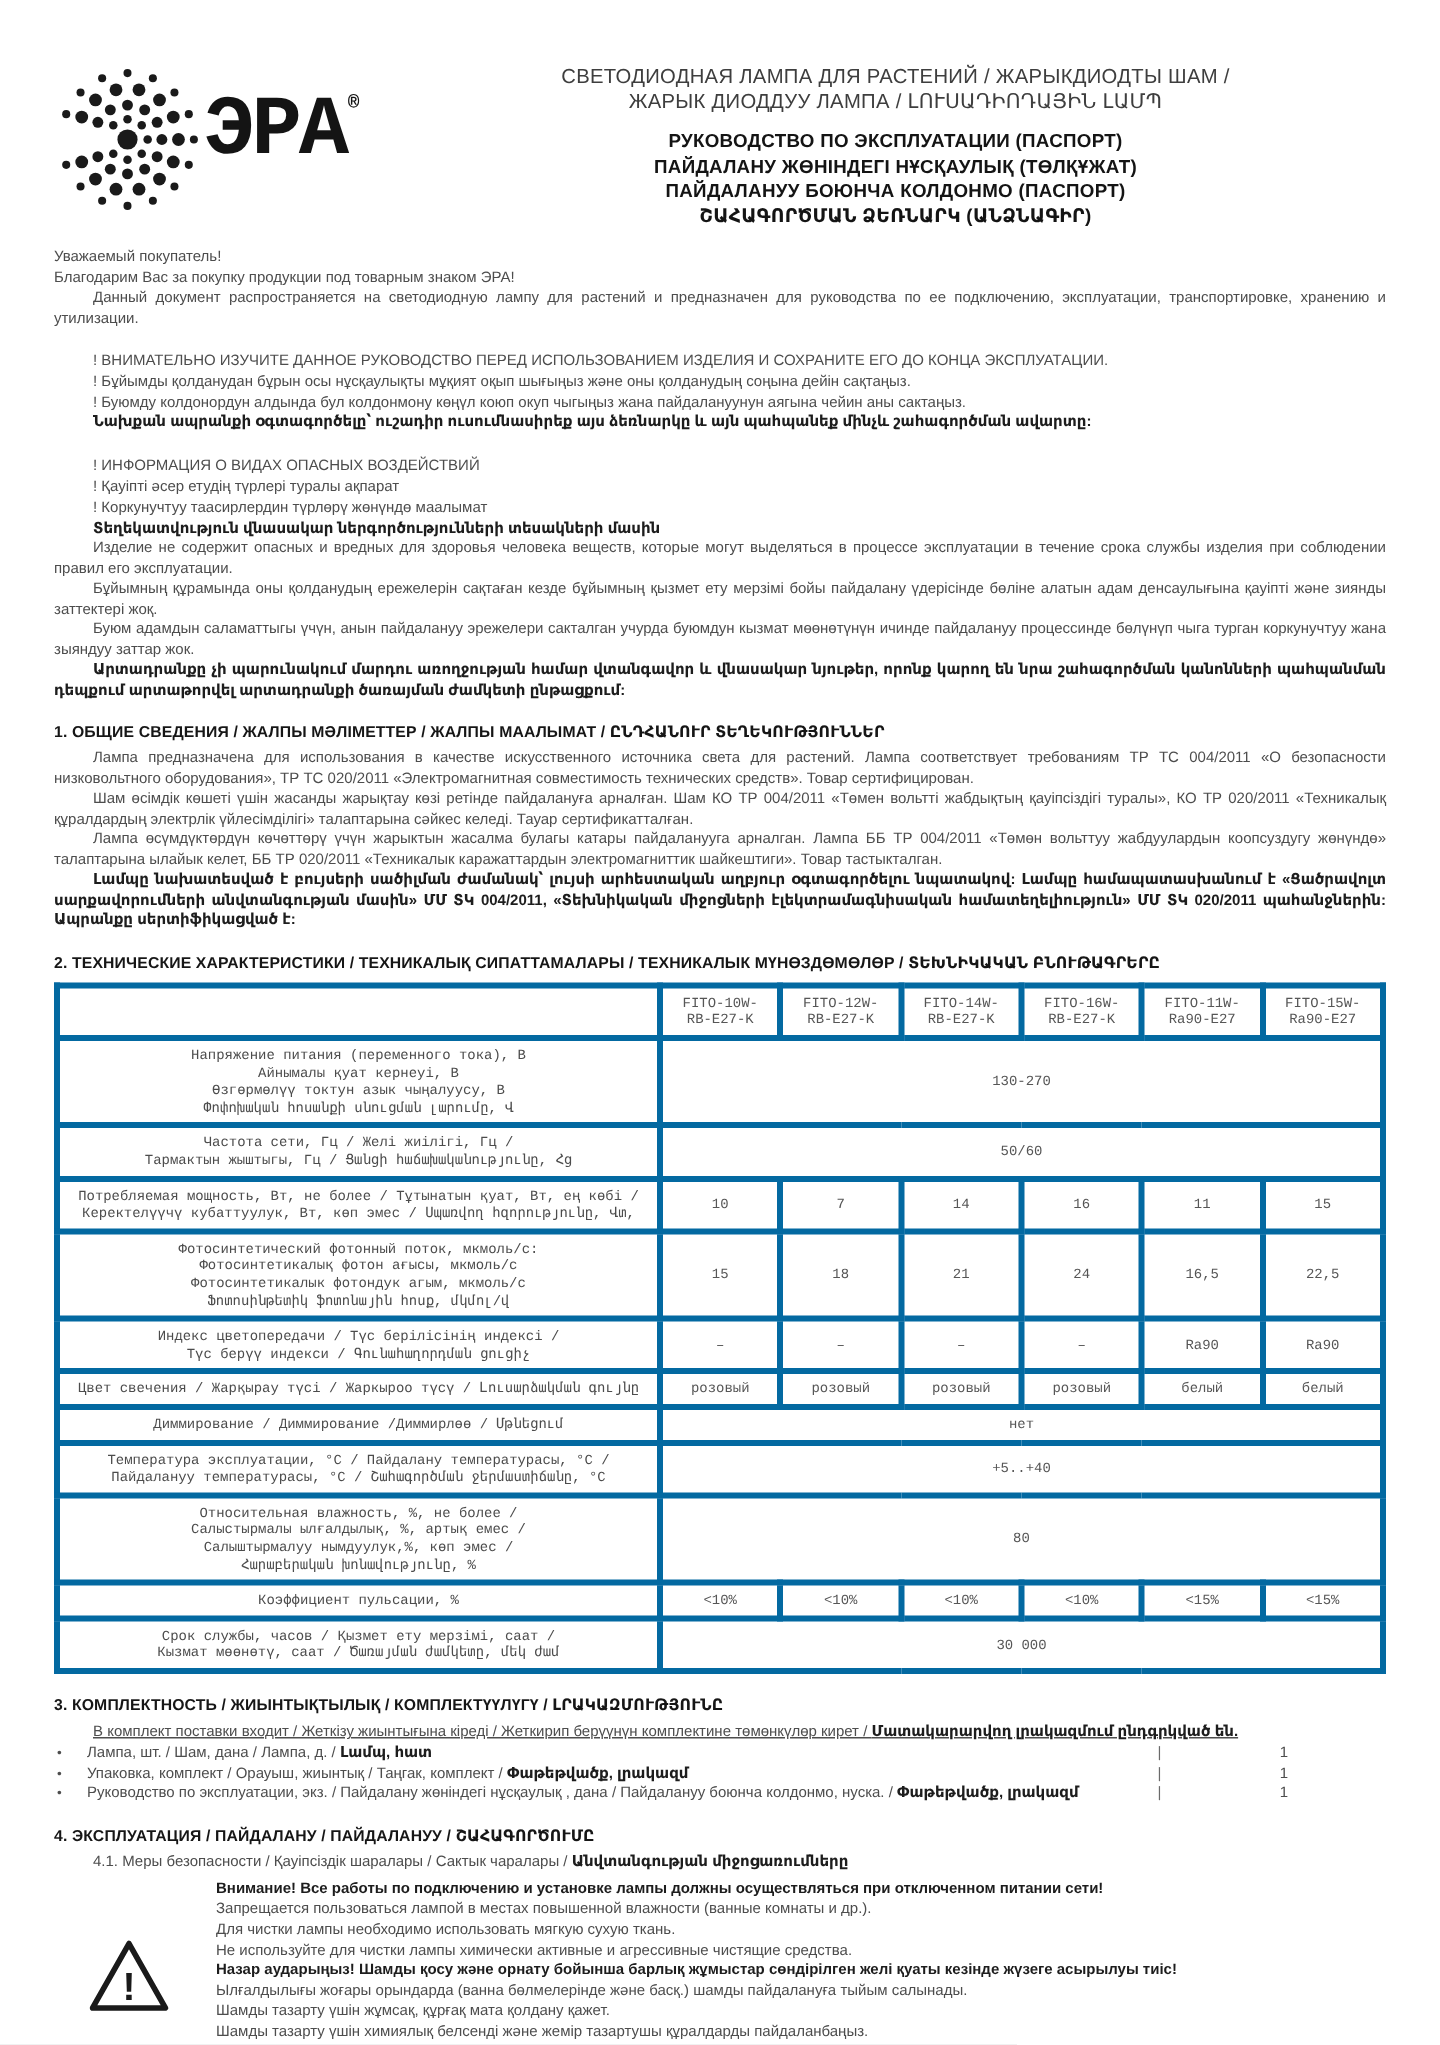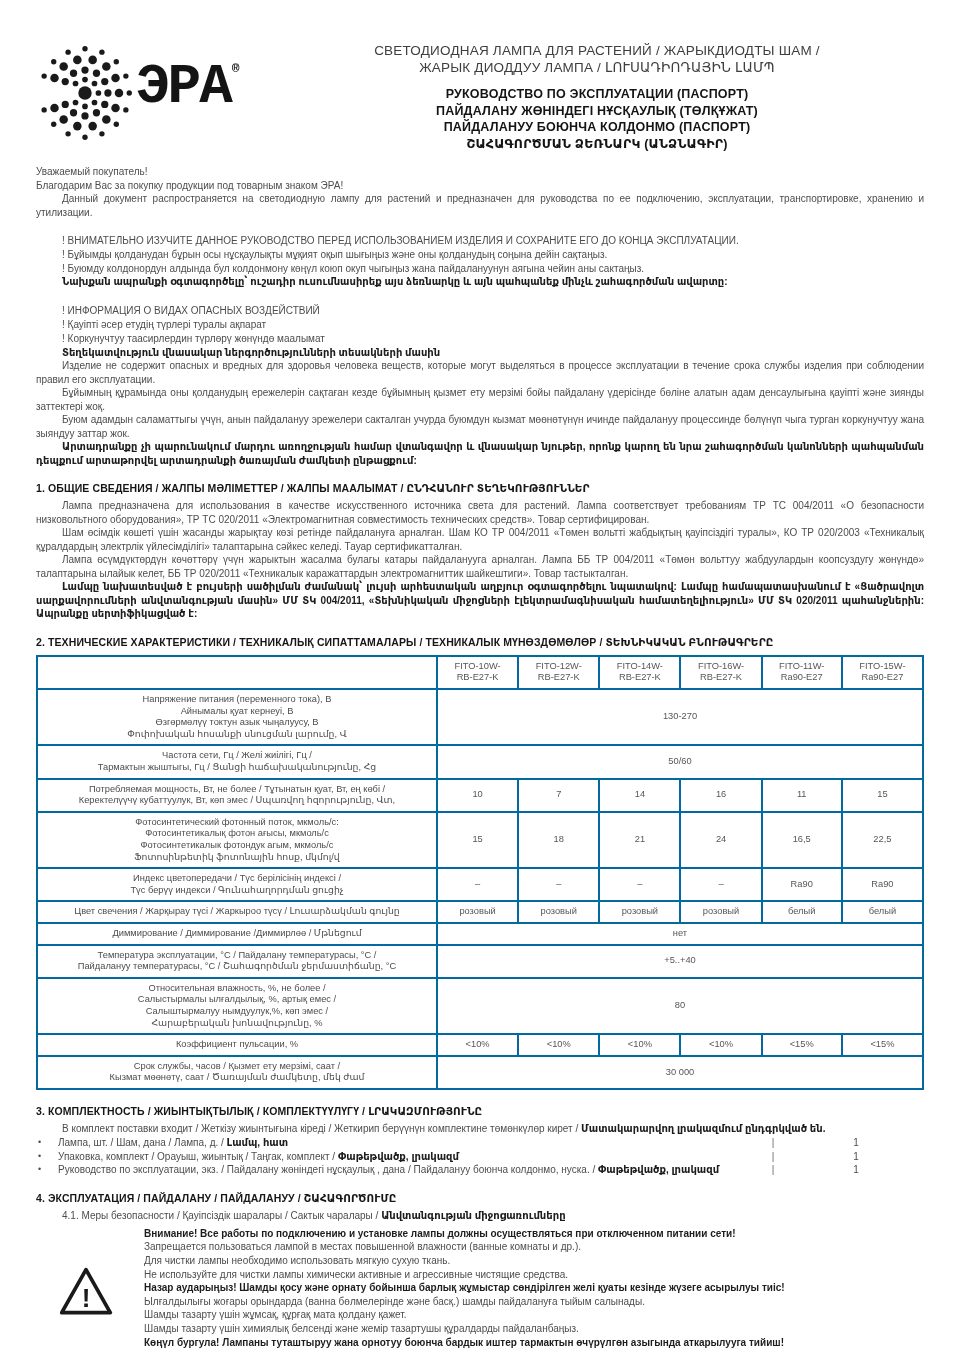--- a/index.html
+++ b/index.html
@@ -22,26 +22,26 @@
   
   .greet{text-align:left;margin-top:13px;line-height:13.5px;}
   .para{text-align:justify;text-indent:26px;line-height:13.5px;}
   
   .blk{margin-top:15px;}
   .ln{padding-left:26px;line-height:13.8px;}
   
   .sh{font-weight:bold;color:#161616;font-size:10.5px;margin:15px 0 4px 0;letter-spacing:.1px;}
   
   table.specs{border-collapse:collapse;width:100%;margin-top:6px;color:#565656;}
-  table.specs td{border:2px solid #0369a1;text-align:center;vertical-align:middle;
-    padding:4px 5px;font-size:9.3px;line-height:11.6px;white-space:pre-line;}
+  table.specs td{border:4px solid #0369a1;text-align:center;vertical-align:middle;
+    padding:4px 5px;font-size:9.3px;line-height:11.6px;white-space:pre-line;font-family:Liberation Mono, monospace;}
   td.lbl{width:388px;color:#4c4c4c;}
   td.mdl{font-size:9.5px;line-height:12px;}
   
-  .kit-line{padding-left:26px;line-height:13.8px;}
+  .kit-line{padding-left:26px;line-height:13.8px;text-decoration:underline;}
   .ci{display:flex;line-height:13.8px;}
   .ci .bu{width:20px;padding-left:2px;font-size:9px;}
   .ci .tx{width:700px;}
   .ci .pi{width:30px;text-align:center;color:#6a6a6a;}
   .ci .qt{flex:1;text-align:center;}
   
   .warnwrap{display:flex;margin-top:4px;}
   .tri{width:56px;margin:6px 30px 0 22px;flex-shrink:0;}
   .warnlines{flex:1;}
   .wl{line-height:13.6px;}
@@ -135,21 +135,21 @@
     <div class="ln">! Коркунучтуу таасирлердин түрлөрү жөнүндө маалымат</div>
     <div class="ln b">Տեղեկատվություն վնասակար ներգործությունների տեսակների մասին</div>
     <div class="para">Изделие не содержит опасных и вредных для здоровья человека веществ, которые могут выделяться в процессе эксплуатации в течение срока службы изделия при соблюдении правил его эксплуатации.</div>
     <div class="para">Бұйымның құрамында оны қолданудың ережелерін сақтаған кезде бұйымның қызмет ету мерзімі бойы пайдалану үдерісінде бөліне алатын адам денсаулығына қауіпті және зиянды заттектері жоқ.</div>
     <div class="para">Буюм адамдын саламаттыгы үчүн, анын пайдалануу эрежелери сакталган учурда буюмдун кызмат мөөнөтүнүн ичинде пайдалануу процессинде бөлүнүп чыга турган коркунучтуу жана зыяндуу заттар жок.</div>
     <div class="para b">Արտադրանքը չի պարունակում մարդու առողջության համար վտանգավոր և վնասակար նյութեր, որոնք կարող են նրա շահագործման կանոնների պահպանման դեպքում արտաթորվել արտադրանքի ծառայման ժամկետի ընթացքում:</div>
   </div>
 
   <div class="sh">1. ОБЩИЕ СВЕДЕНИЯ / ЖАЛПЫ МӘЛІМЕТТЕР / ЖАЛПЫ МААЛЫМАТ / ԸՆԴՀԱՆՈՒՐ ՏԵՂԵԿՈՒԹՅՈՒՆՆԵՐ</div>
   <div class="para">Лампа предназначена для использования в качестве искусственного источника света для растений. Лампа соответствует требованиям ТР ТС 004/2011 «О безопасности низковольтного оборудования», ТР ТС 020/2011 «Электромагнитная совместимость технических средств». Товар сертифицирован.</div>
-  <div class="para">Шам өсімдік көшеті үшін жасанды жарықтау көзі ретінде пайдалануға арналған. Шам КО ТР 004/2011 «Төмен вольтті жабдықтың қауіпсіздігі туралы», КО ТР 020/2003 «Техникалық құралдардың электрлік үйлесімділігі» талаптарына сәйкес келеді. Тауар сертификатталған.</div>
+  <div class="para">Шам өсімдік көшеті үшін жасанды жарықтау көзі ретінде пайдалануға арналған. Шам КО ТР 004/2011 «Төмен вольтті жабдықтың қауіпсіздігі туралы», КО ТР 020/2011 «Техникалық құралдардың электрлік үйлесімділігі» талаптарына сәйкес келеді. Тауар сертификатталған.</div>
   <div class="para">Лампа өсүмдүктөрдүн көчөттөрү үчүн жарыктын жасалма булагы катары пайдаланууга арналган. Лампа ББ ТР 004/2011 «Төмөн вольттуу жабдуулардын коопсуздугу жөнүндө» талаптарына ылайык келет, ББ ТР 020/2011 «Техникалык каражаттардын электромагниттик шайкештиги». Товар тастыкталган.</div>
   <div class="para b">Լամպը նախատեսված է բույսերի սածիլման ժամանակ՝ լույսի արհեստական աղբյուր օգտագործելու նպատակով: Լամպը համապատասխանում է «Ցածրավոլտ սարքավորումների անվտանգության մասին» ՄՄ ՏԿ 004/2011, «Տեխնիկական միջոցների էլեկտրամագնիսական համատեղելիություն» ՄՄ ՏԿ 020/2011 պահանջներին: Ապրանքը սերտիֆիկացված է:</div>
 
   <div class="sh">2. ТЕХНИЧЕСКИЕ ХАРАКТЕРИСТИКИ / ТЕХНИКАЛЫҚ СИПАТТАМАЛАРЫ / ТЕХНИКАЛЫК МҮНӨЗДӨМӨЛӨР / ՏԵԽՆԻԿԱԿԱՆ ԲՆՈՒԹԱԳՐԵՐԸ</div>
 
   <table class="specs">
     <tbody>
         <tr>
       <td class="lbl"></td>
       <td class="mdl">FITO-10W-

